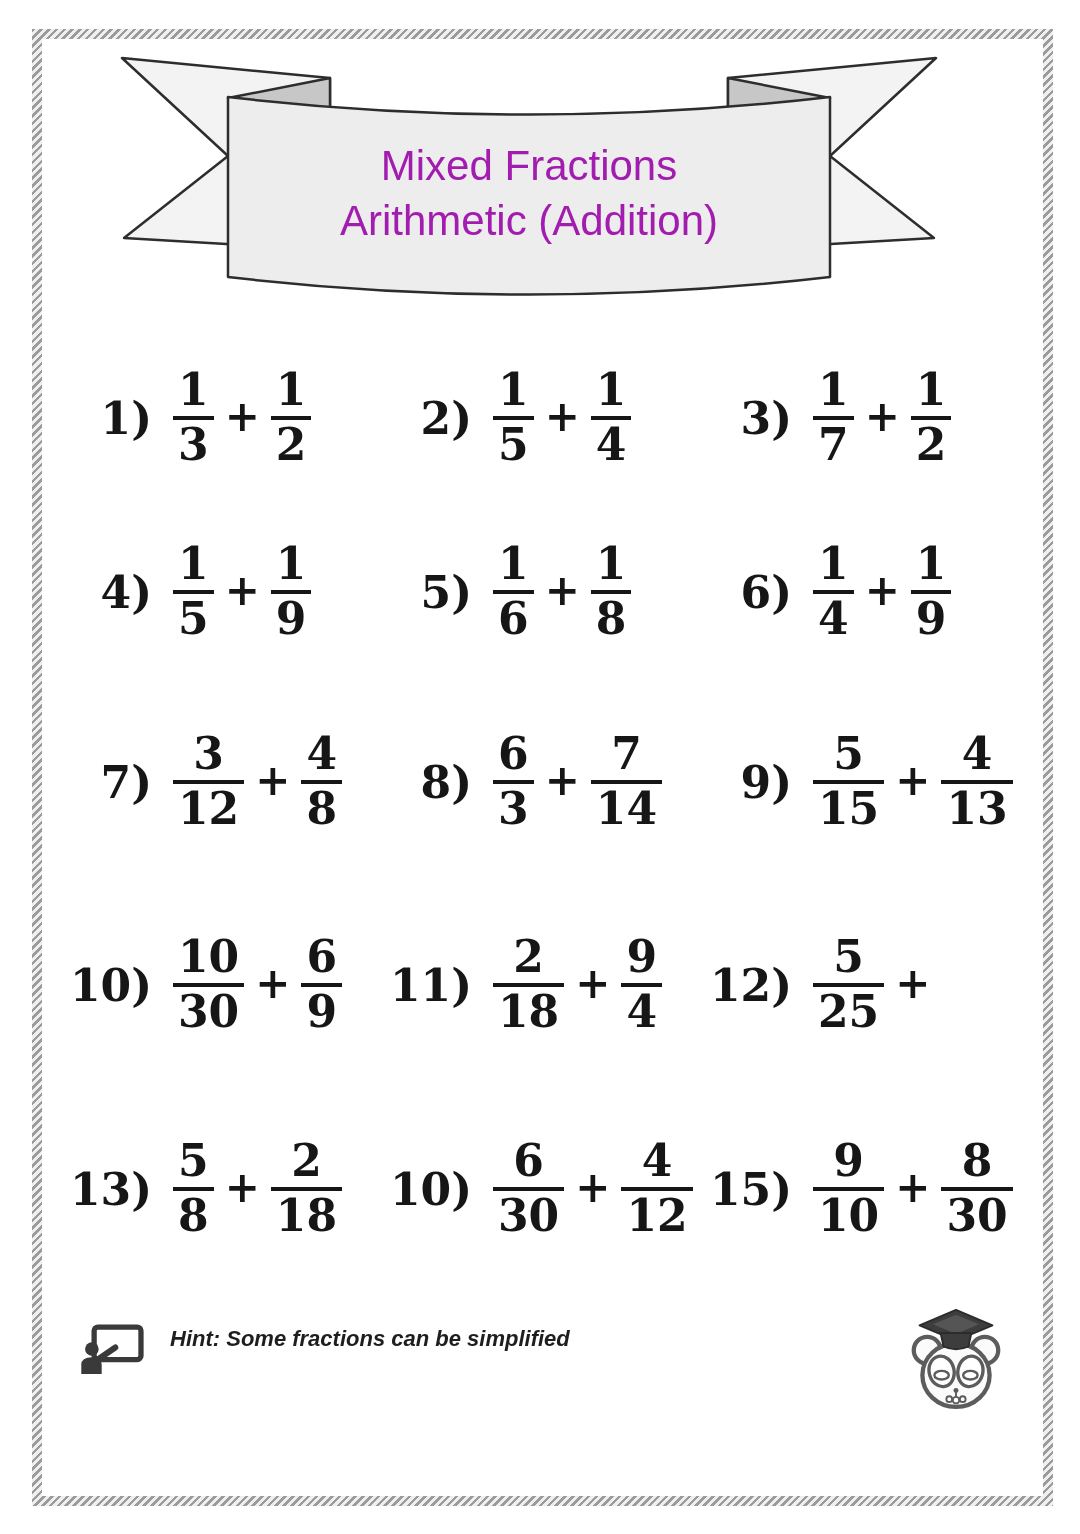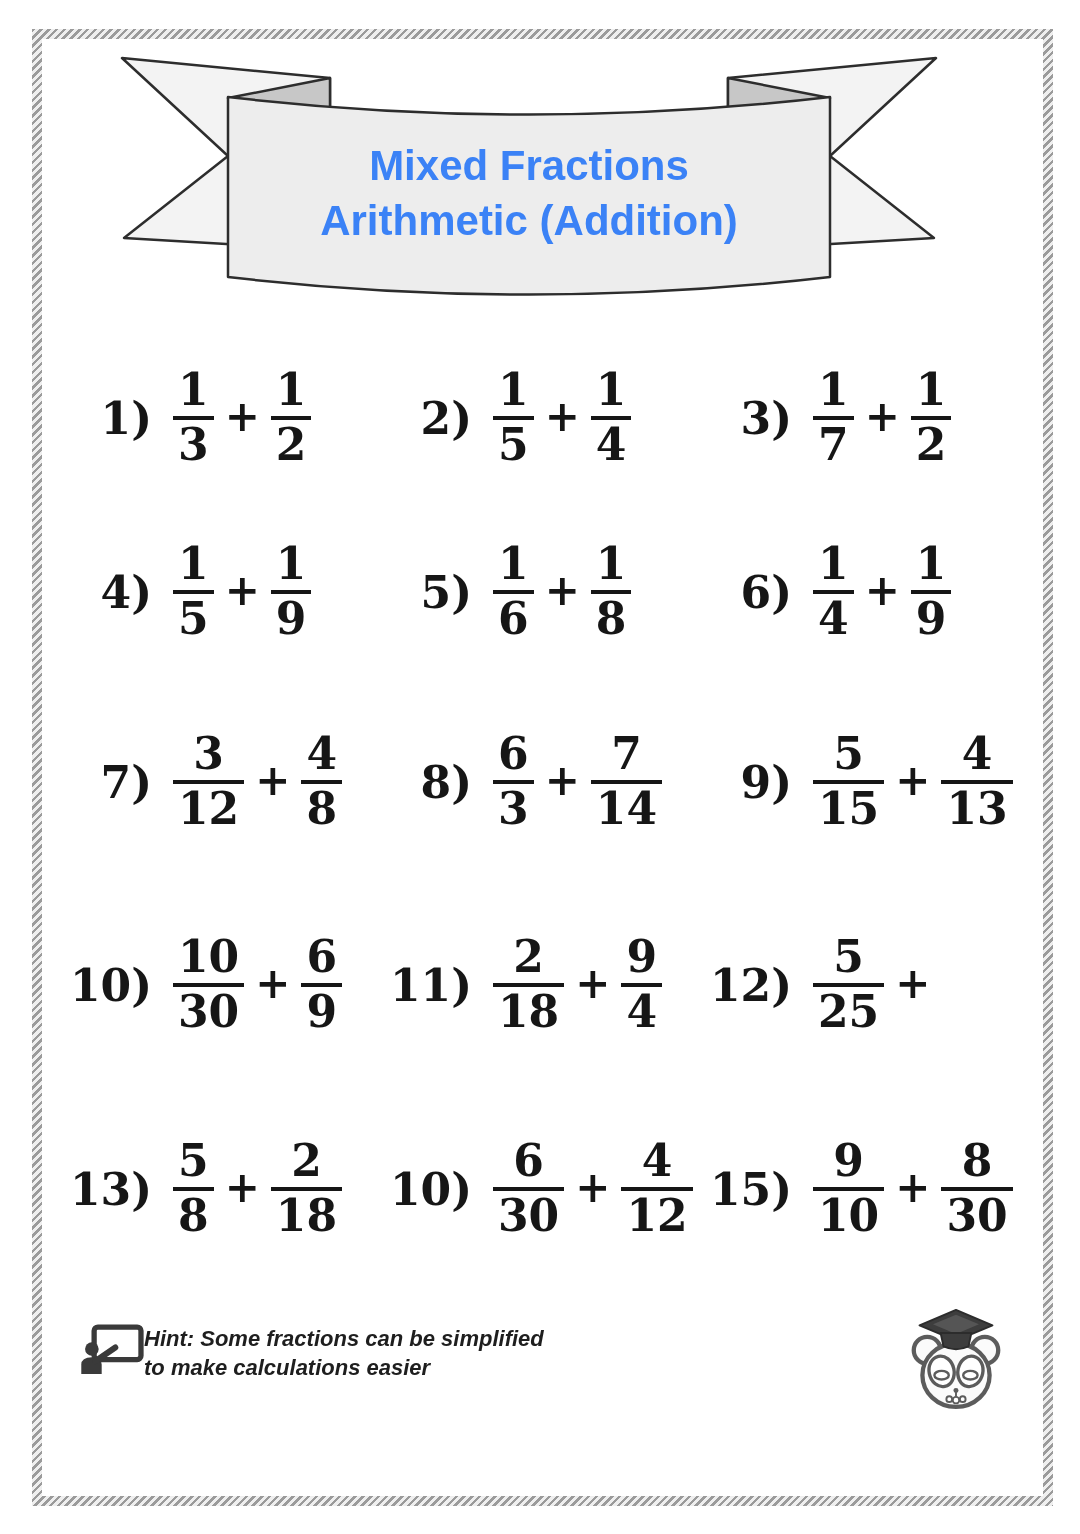--- a/index.html
+++ b/index.html
@@ -14,21 +14,21 @@
     z-index:0;
   }
   .frame-inner{position:absolute;inset:10px;background:#ffffff;}
   .content{position:absolute;inset:0;z-index:1;}
 
   
   .banner{position:absolute;left:118px;top:48px;width:822px;height:256px;}
   .banner svg{position:absolute;inset:0;}
   .banner-text{
     position:absolute;left:0;right:0;top:90px;text-align:center;
-    font-weight:700;font-size:42px;line-height:55px;color:#3b82f6;
+    font-weight:400;font-size:42px;line-height:55px;color:#a21caf;
     letter-spacing:0px;
   }
 
   
   .problems{
     position:absolute;left:62px;top:334px;width:960px;
     display:grid;grid-template-columns:1fr 1fr 1fr;
     grid-template-rows:168px 180px 200px 206px 202px;
     align-items:center;
   }
@@ -45,21 +45,21 @@
   .fbar{align-self:stretch;height:4px;background:#161616;margin:3px 0;}
   .op{
     font-family:"DejaVu Serif",serif;font-weight:700;font-size:42px;
     margin:0 11px;position:relative;top:-2px;
   }
 
   
   .hint{position:absolute;left:76px;top:1318px;display:flex;align-items:flex-start;}
   .hint-icon{width:68px;height:60px;margin-top:4px;}
   .hint-text{
-    font-weight:700;font-style:italic;font-size:22px;
+    margin-left:26px;font-weight:700;font-style:italic;font-size:22px;
     line-height:29px;color:#1e1e1e;padding-top:6px;
   }
 
   
   .mascot{position:absolute;left:908px;top:1308px;width:96px;height:112px;}
 </style>
 </head>
 <body>
 
 <div class="frame">
@@ -312,21 +312,20 @@
 
   <div class="hint">
     <svg class="hint-icon" viewBox="0 0 90 74" aria-hidden="true">
       <rect x="24" y="4" width="62" height="43" rx="5" fill="#ffffff" stroke="#3a3a3a" stroke-width="7"></rect>
       <circle cx="21" cy="33" r="9" fill="#3a3a3a"></circle>
       <path d="M 7,66 L 7,54 Q 7,44 21,44 Q 33,44 34,54 L 34,66 Z" fill="#3a3a3a"></path>
       <path d="M 26,49 L 52,31" stroke="#3a3a3a" stroke-width="8" stroke-linecap="round" fill="none"></path>
     </svg>
     <div class="hint-text">
       <div>Hint: Some fractions can be simplified</div>
-      <div>to make calculations easier</div>
     </div>
   </div>
 
   <div class="mascot">
     <svg viewBox="0 0 100 112" aria-hidden="true">
 
       <circle cx="20" cy="44" r="14" fill="#fbfbfb" stroke="#5c5c5c" stroke-width="4.5"></circle>
       <circle cx="80" cy="44" r="14" fill="#fbfbfb" stroke="#5c5c5c" stroke-width="4.5"></circle>
 
       <ellipse cx="50" cy="70" rx="35" ry="33" fill="#fbfbfb" stroke="#5c5c5c" stroke-width="4.5"></ellipse>

